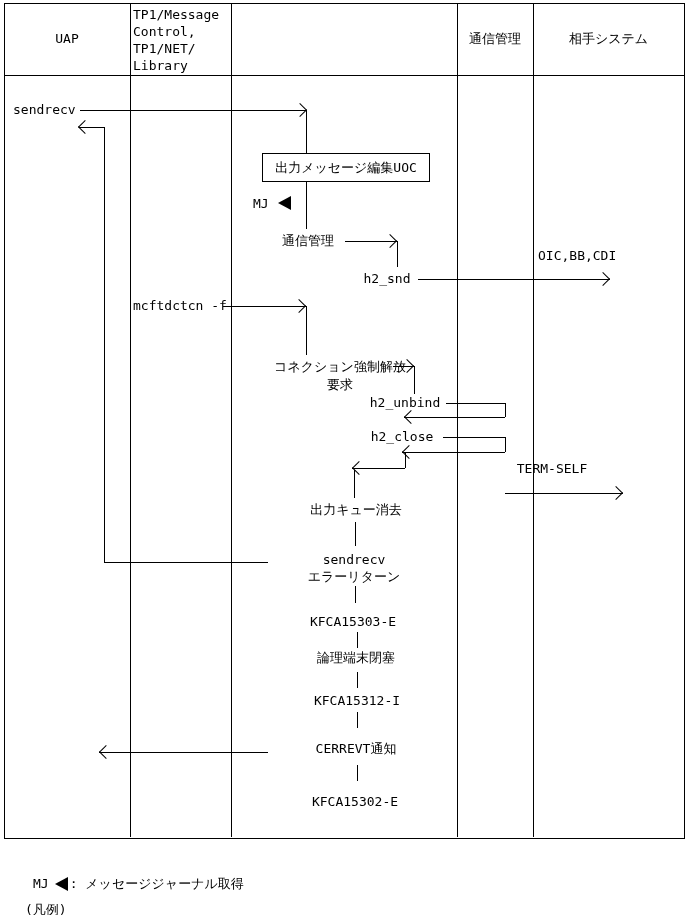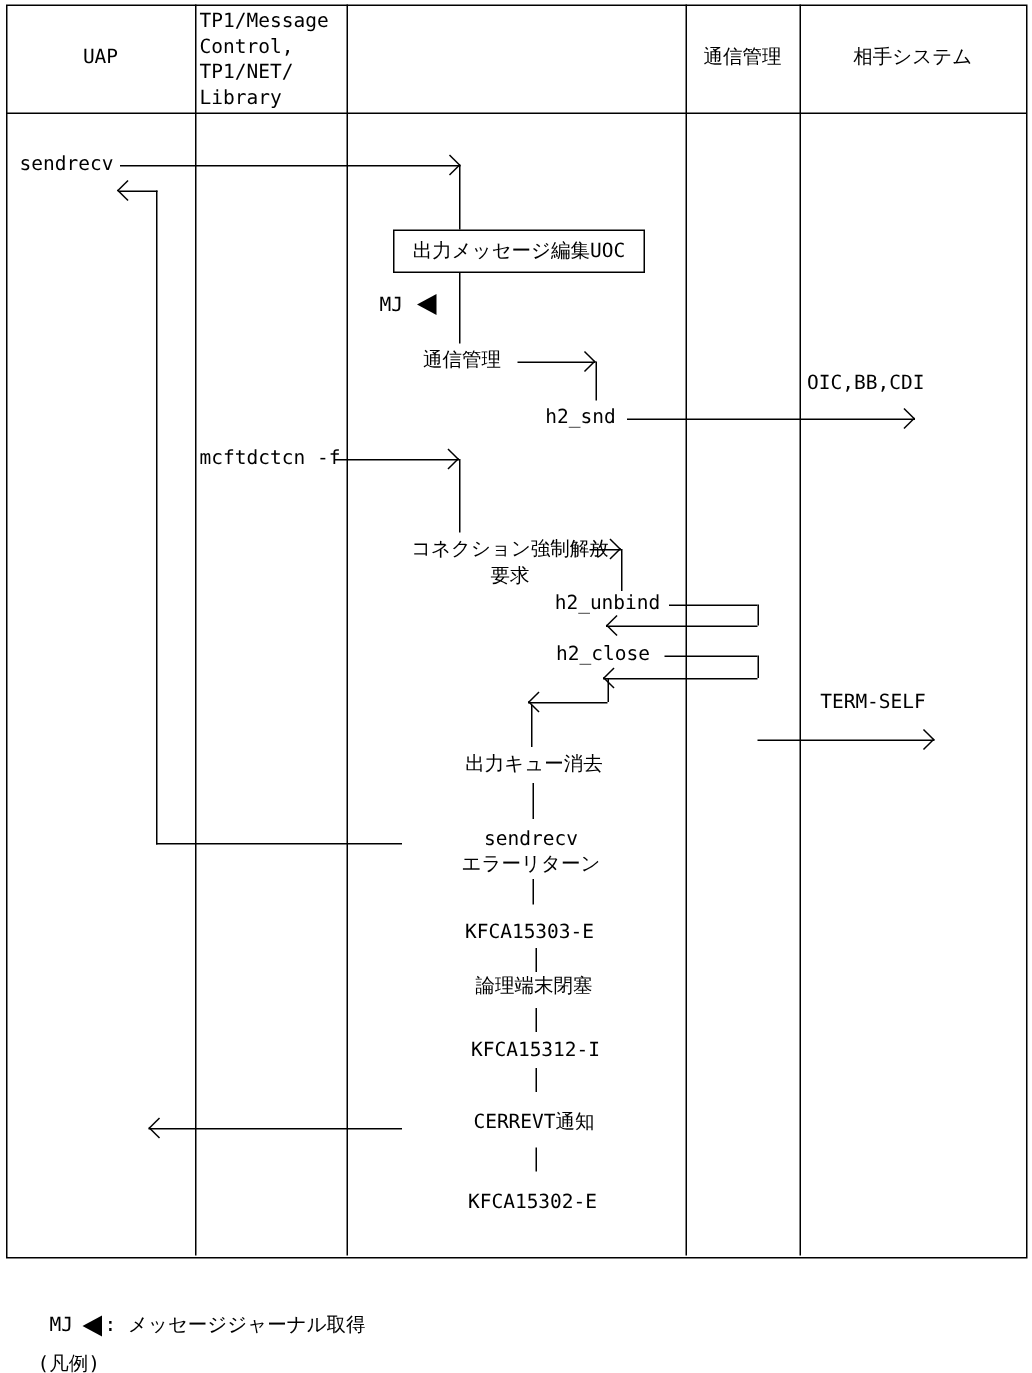--- a/index.html
+++ b/index.html
@@ -89,21 +89,21 @@
   <i class="hl" style="left:443px;top:437px;width:62px;"></i>
   <i class="vl" style="left:505px;top:437px;height:15px;"></i>
   <i class="hl" style="left:402px;top:452px;width:103px;"></i>
   <i class="al" style="left:404px;top:447px;"></i>
 
   <i class="vl" style="left:405px;top:452px;height:16px;"></i>
   <i class="hl" style="left:352px;top:468px;width:53px;"></i>
   <i class="al" style="left:354px;top:463px;"></i>
   <i class="vl" style="left:354px;top:470px;height:28px;"></i>
 
-  <div class="lbl c" style="left:582px;top:462px;">TERM-SELF</div>
+  <div class="lbl c" style="left:552px;top:462px;">TERM-SELF</div>
   <i class="hl" style="left:505px;top:493px;width:118px;"></i>
   <i class="ar" style="left:611px;top:488px;"></i>
 
   <div class="lbl c" style="left:356px;top:503px;">出力キュー消去</div>
   <i class="vl" style="left:355px;top:522px;height:24px;"></i>
 
   <div class="lbl c ml17" style="left:354px;top:551px;">sendrecv
 エラーリターン</div>
   <i class="hl" style="left:104px;top:562px;width:164px;"></i>
   <i class="vl" style="left:355px;top:586px;height:17px;"></i>

